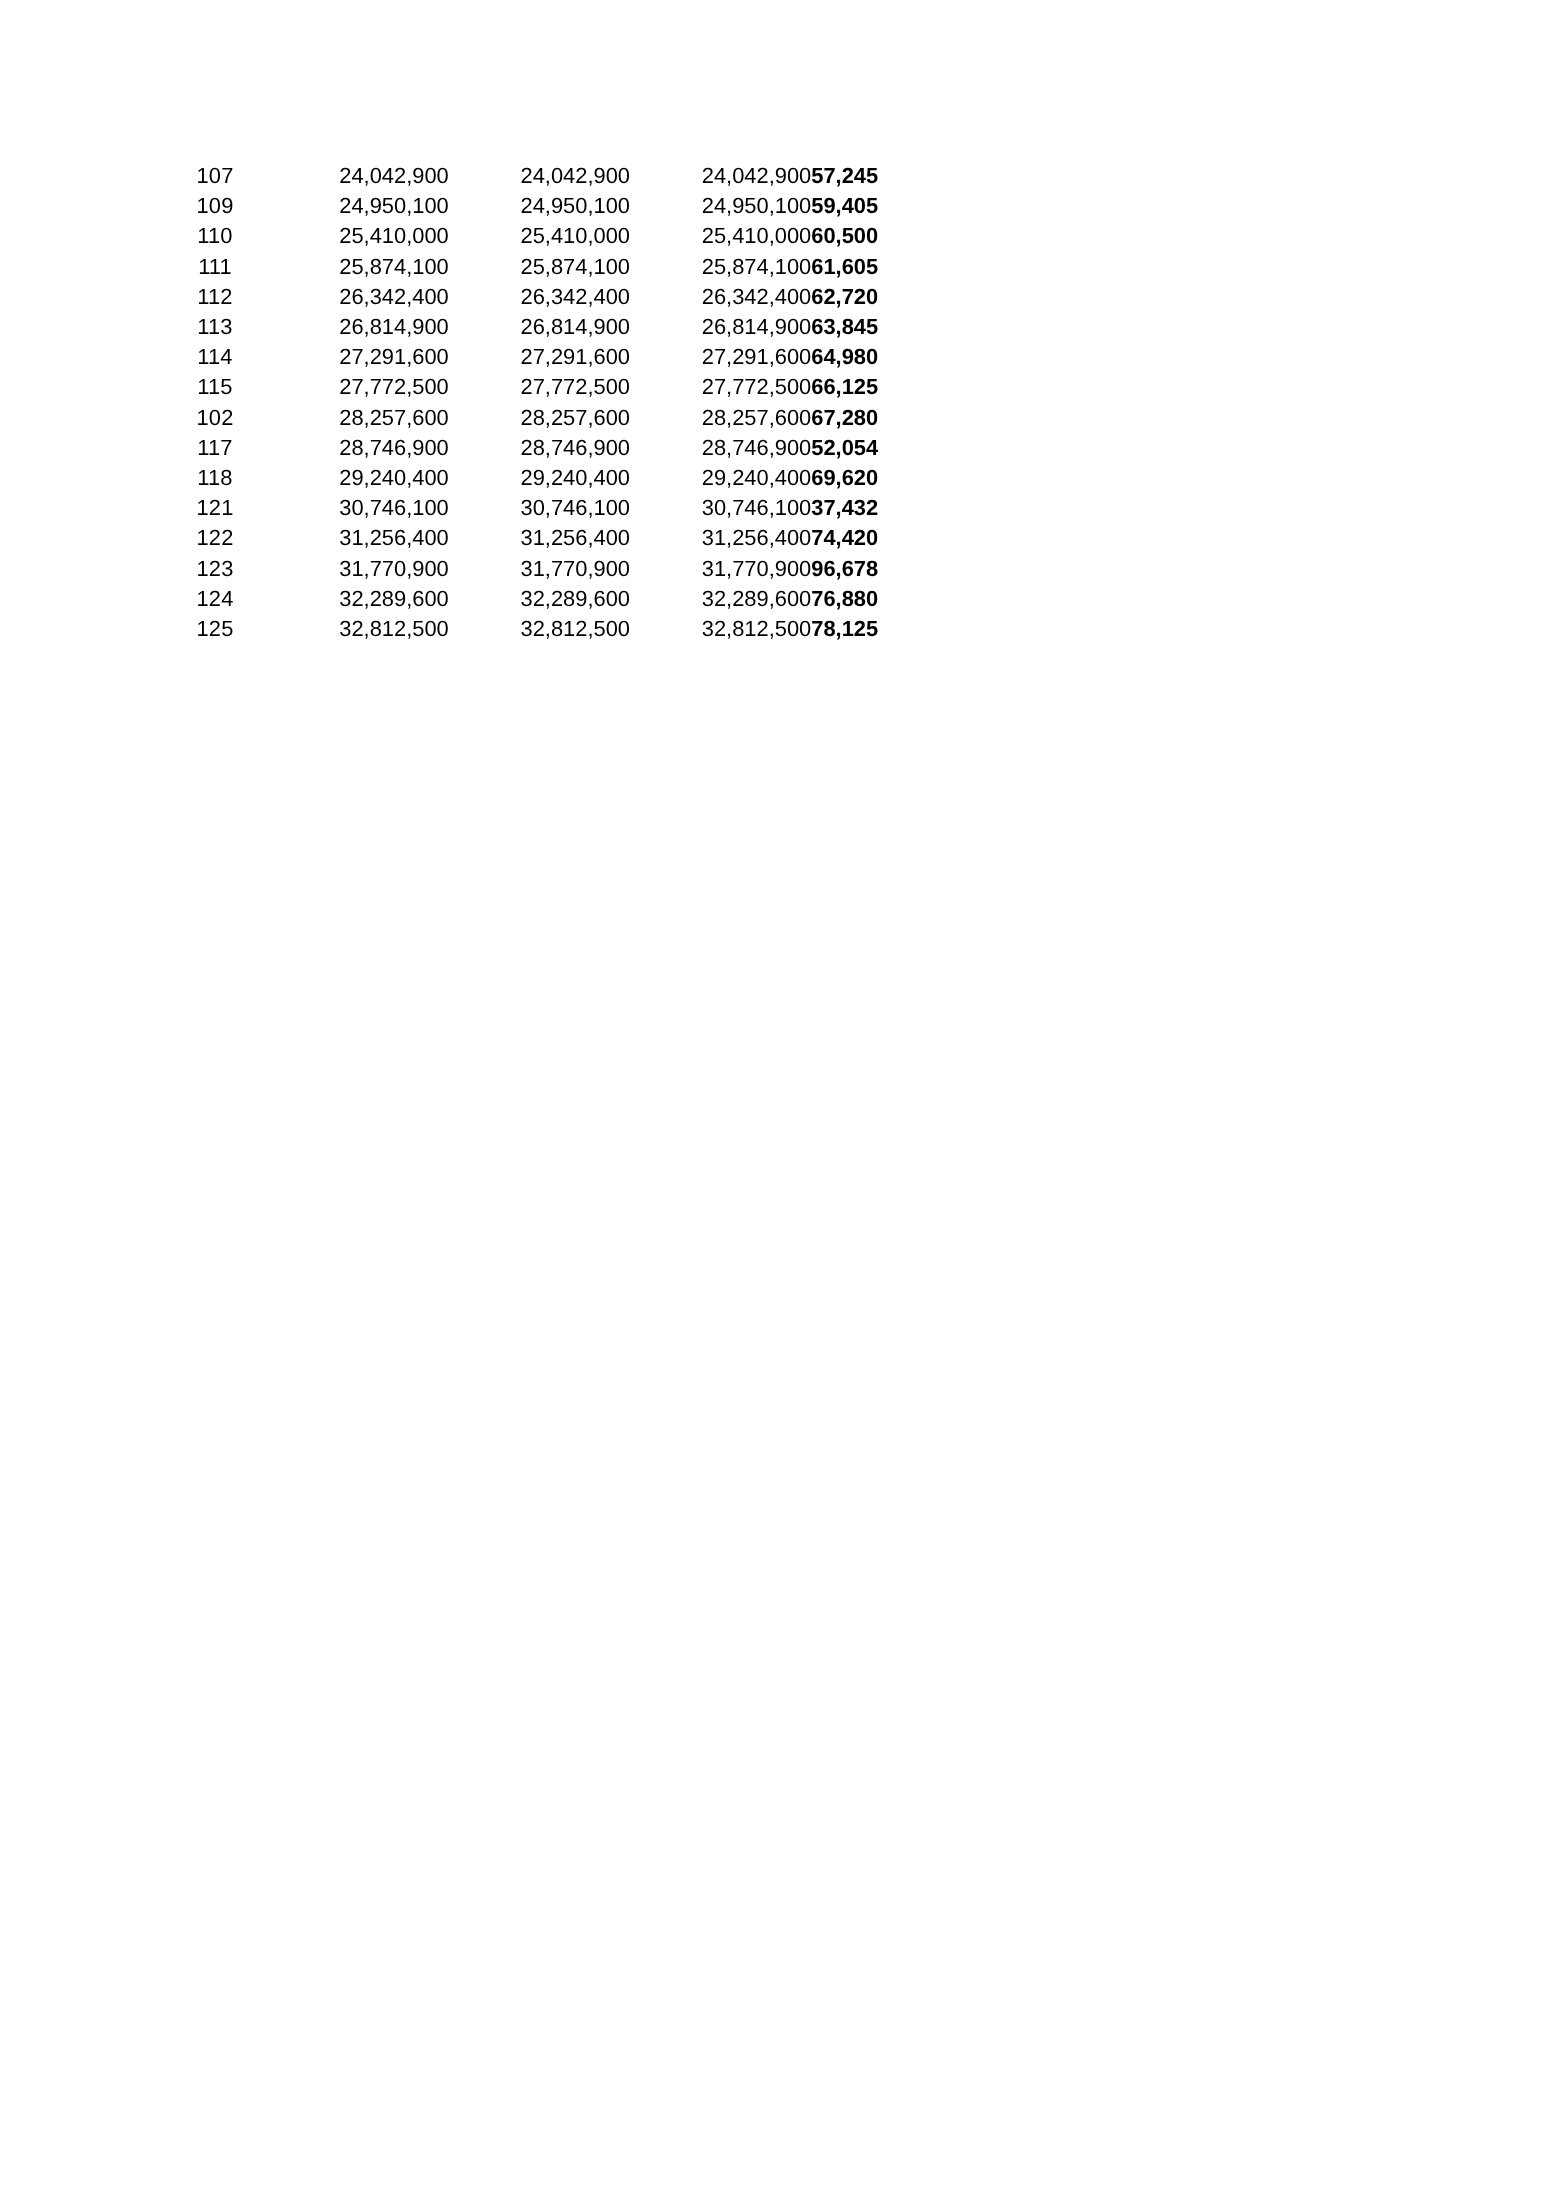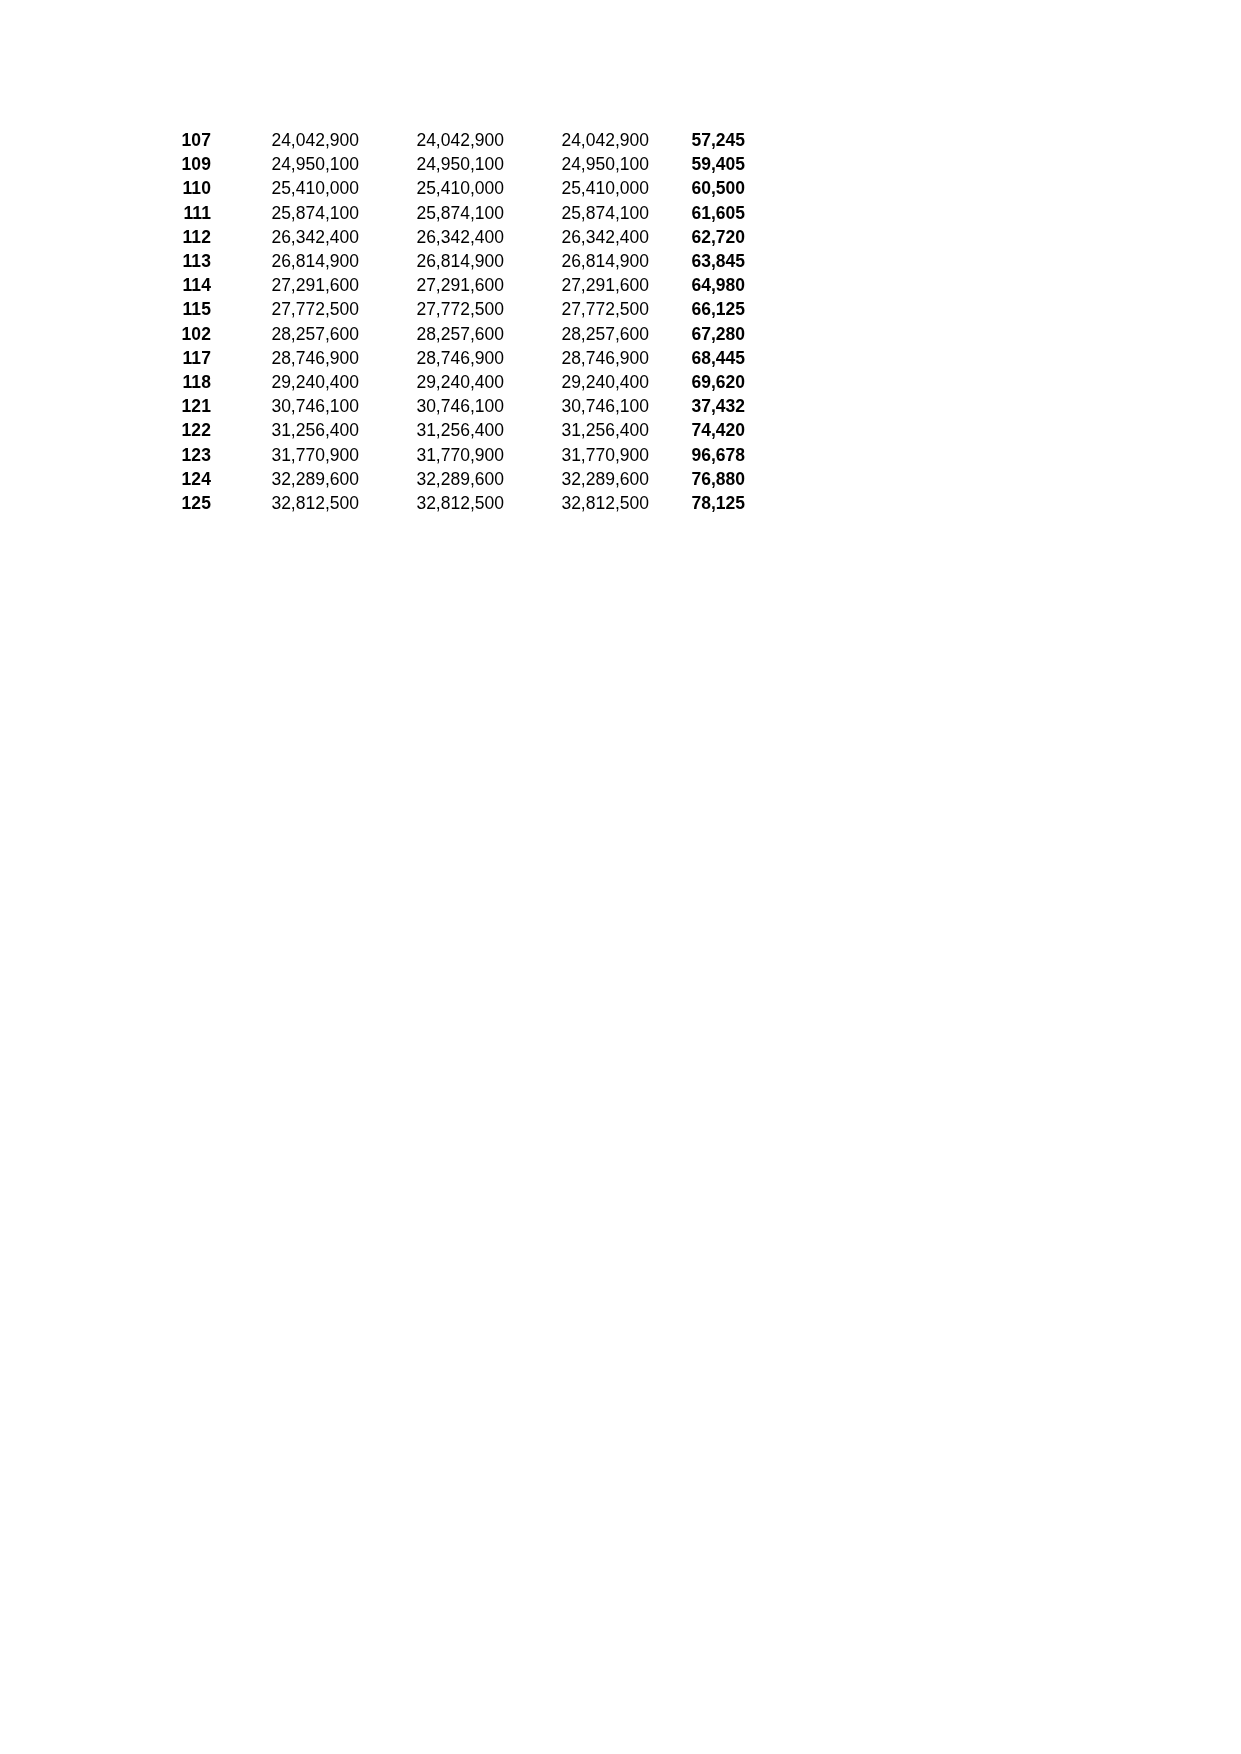--- a/index.html
+++ b/index.html
@@ -41,22 +41,22 @@
     margin: 0;
     border: 0;
     height: 24.2px;
     line-height: 24.2px;
     font-size: 17.5px;
     white-space: nowrap;
     vertical-align: middle;
   }
   td.col-index {
     width: 78px;
-    text-align: right;
-    font-weight: bold;
+    text-align: center;
+    font-weight: normal;
     letter-spacing: 0.1px;
   }
   td.col-num {
     width: 148px;
     text-align: right;
     font-weight: normal;
     padding-right: 10px;
   }
   td.col-num-b {
     width: 145px;
@@ -65,21 +65,21 @@
     padding-right: 10px;
   }
   td.col-num-c {
     width: 145px;
     text-align: right;
     font-weight: normal;
     padding-right: 12px;
   }
   td.col-total {
     width: 96px;
-    text-align: right;
+    text-align: left;
     font-weight: bold;
     padding-right: 0px;
   }
 </style>
 </head>
 <body>
 
 <div id="page">
   <div id="table-wrap">
     <table class="data-table">
@@ -145,21 +145,21 @@
             <td class="col-num">28,257,600</td>
             <td class="col-num-b">28,257,600</td>
             <td class="col-num-c">28,257,600</td>
             <td class="col-total">67,280</td>
           </tr>
           <tr>
             <td class="col-index">117</td>
             <td class="col-num">28,746,900</td>
             <td class="col-num-b">28,746,900</td>
             <td class="col-num-c">28,746,900</td>
-            <td class="col-total">68,445</td>
+            <td class="col-total">52,054</td>
           </tr>
           <tr>
             <td class="col-index">118</td>
             <td class="col-num">29,240,400</td>
             <td class="col-num-b">29,240,400</td>
             <td class="col-num-c">29,240,400</td>
             <td class="col-total">69,620</td>
           </tr>
           <tr>
             <td class="col-index">121</td>

